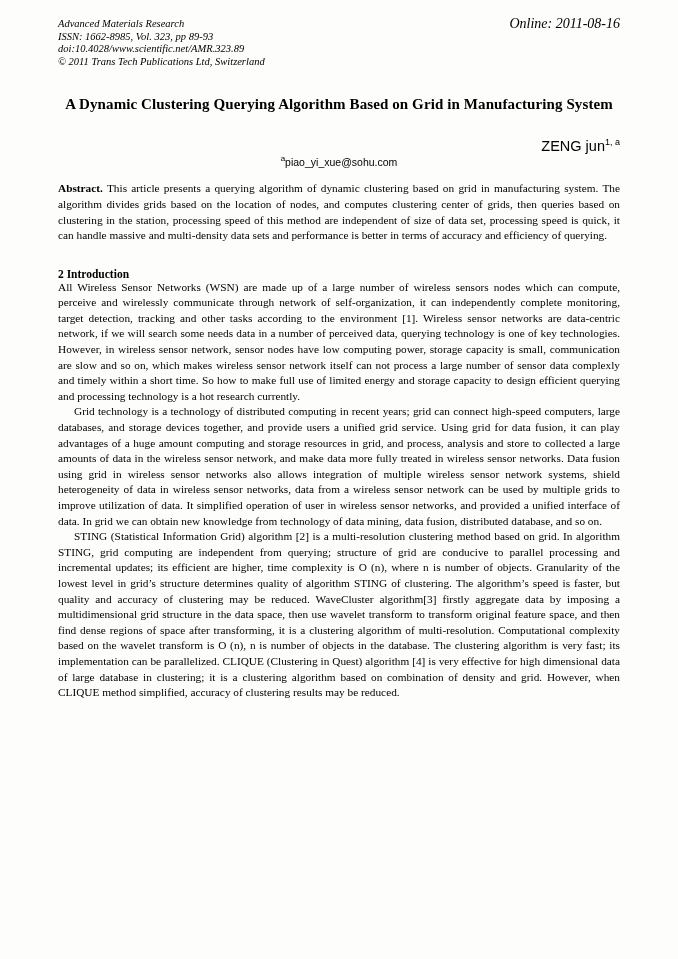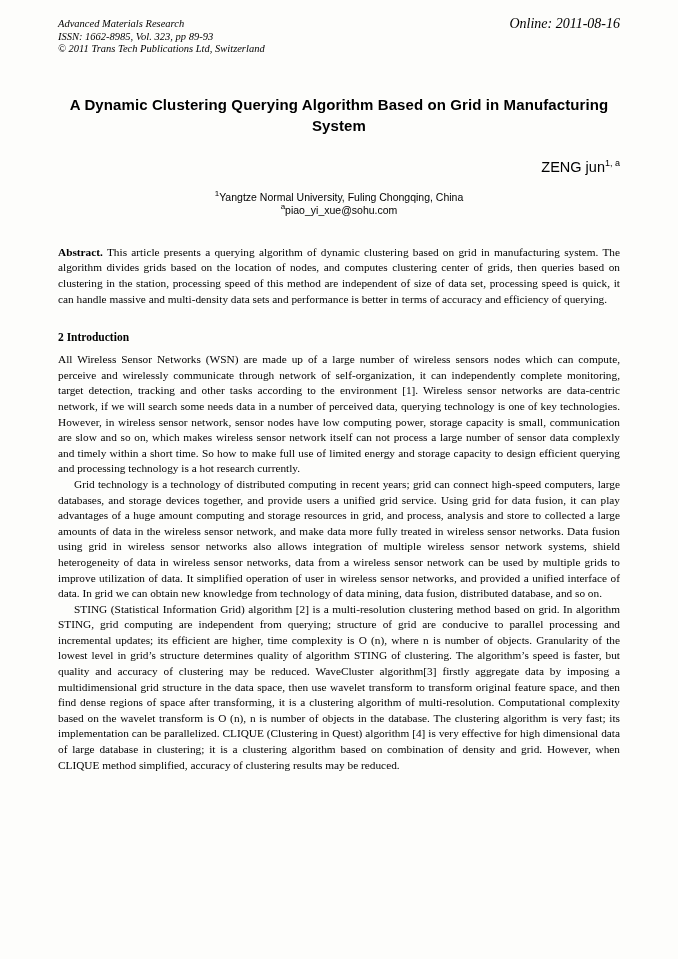--- a/index.html
+++ b/index.html
@@ -43,21 +43,21 @@
   .header-right {
     position: absolute;
     right: 0;
     top: 0;
     font-style: italic;
     font-size: 14px;
   }
 
   
   .title {
-    font-family: Liberation Sans, sans-serif;
+    font-family: Liberation Serif, serif;
     font-weight: bold;
     font-size: 15px;
     line-height: 21px;
     text-align: center;
     margin-top: 18px;
     letter-spacing: 0.1px;
   }
 
   
   .author {
@@ -88,72 +88,69 @@
     margin-top: 26px;
     font-size: 11px;
     font-family: "Liberation Sans", sans-serif;
   }
   .keywords .kw-label {
     font-weight: bold;
   }
 
   
   .abstract {
-    margin-top: 29px;
+    margin-top: 14px;
     font-size: 11.3px;
     line-height: 15.6px;
     text-align: justify;
     text-justify: inter-word;
   }
   .abstract .ab-label {
     font-weight: bold;
   }
 
   
   .section-head {
     margin-top: 24px;
     font-weight: bold;
     font-size: 11.5px;
   }
   .body-par {
     font-size: 11.3px;
     line-height: 15.6px;
     text-align: justify;
     text-justify: inter-word;
-    margin-top: 9px;
   }
   .body-par.indent {
     text-indent: 16px;
     margin-top: 0;
   }
 </style>
 </head>
 <body>
 
 <div class="page">
   <div class="content">
 
     <div class="header">
       <div class="header-left">
         <div>Advanced Materials Research</div>
         <div>ISSN: 1662-8985, Vol. 323, pp 89-93</div>
+        <div>doi:10.4028/www.scientific.net/AMR.323.89</div>
         <div>© 2011 Trans Tech Publications Ltd, Switzerland</div>
       </div>
       <div class="header-right">Online: 2011-08-16</div>
     </div>
 
     <div class="title">A Dynamic Clustering Querying Algorithm Based on Grid in Manufacturing System</div>
 
     <div class="author">
       <span>ZENG jun</span><sup>1, a</sup>
     </div>
 
-    <div class="affil">
-      <sup>1</sup><span>Yangtze Normal University, Fuling Chongqing, China</span>
-    </div>
 
     <div class="email">
       <sup>a</sup><span>piao_yi_xue@sohu.com</span>
     </div>
 
 
     <div class="abstract">
       <span class="ab-label">Abstract.</span>
       <span>This article presents a querying algorithm of dynamic clustering based on grid in manufacturing system. The algorithm divides grids based on the location of nodes, and computes clustering center of grids, then queries based on clustering in the station, processing speed of this method are independent of size of data set, processing speed is quick, it can handle massive and multi-density data sets and performance is better in terms of accuracy and efficiency of querying.</span>
     </div>

